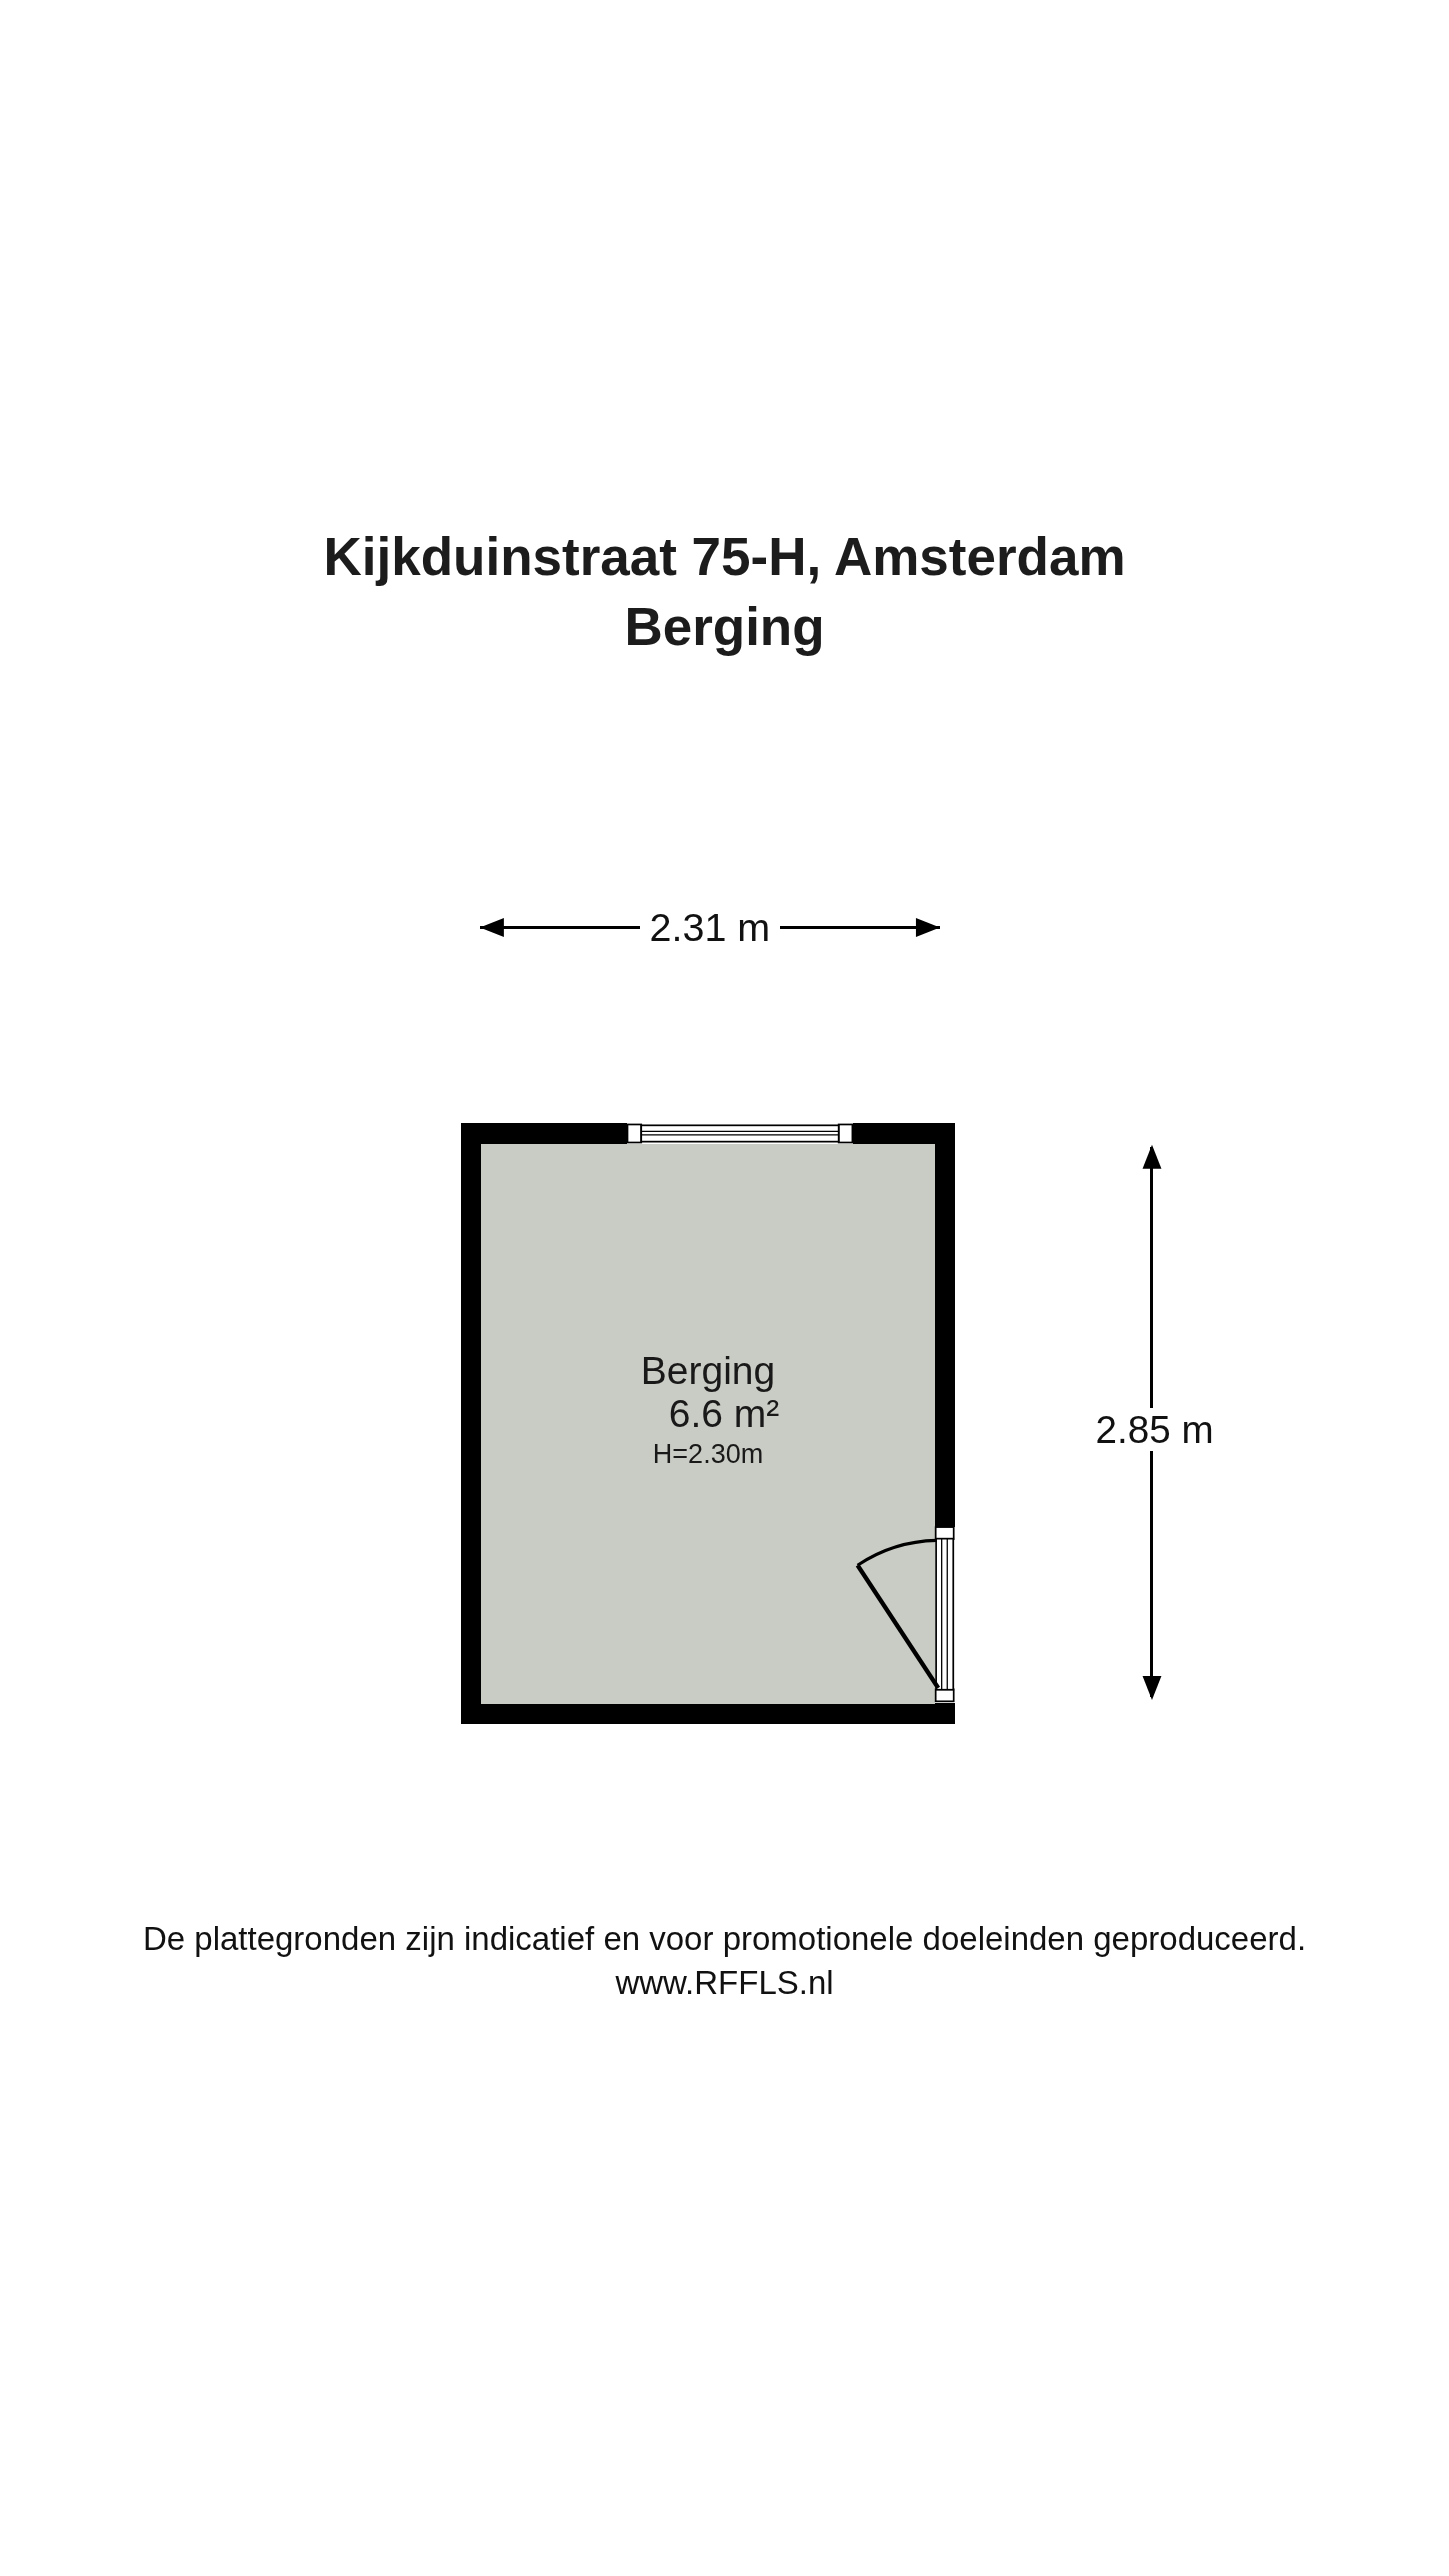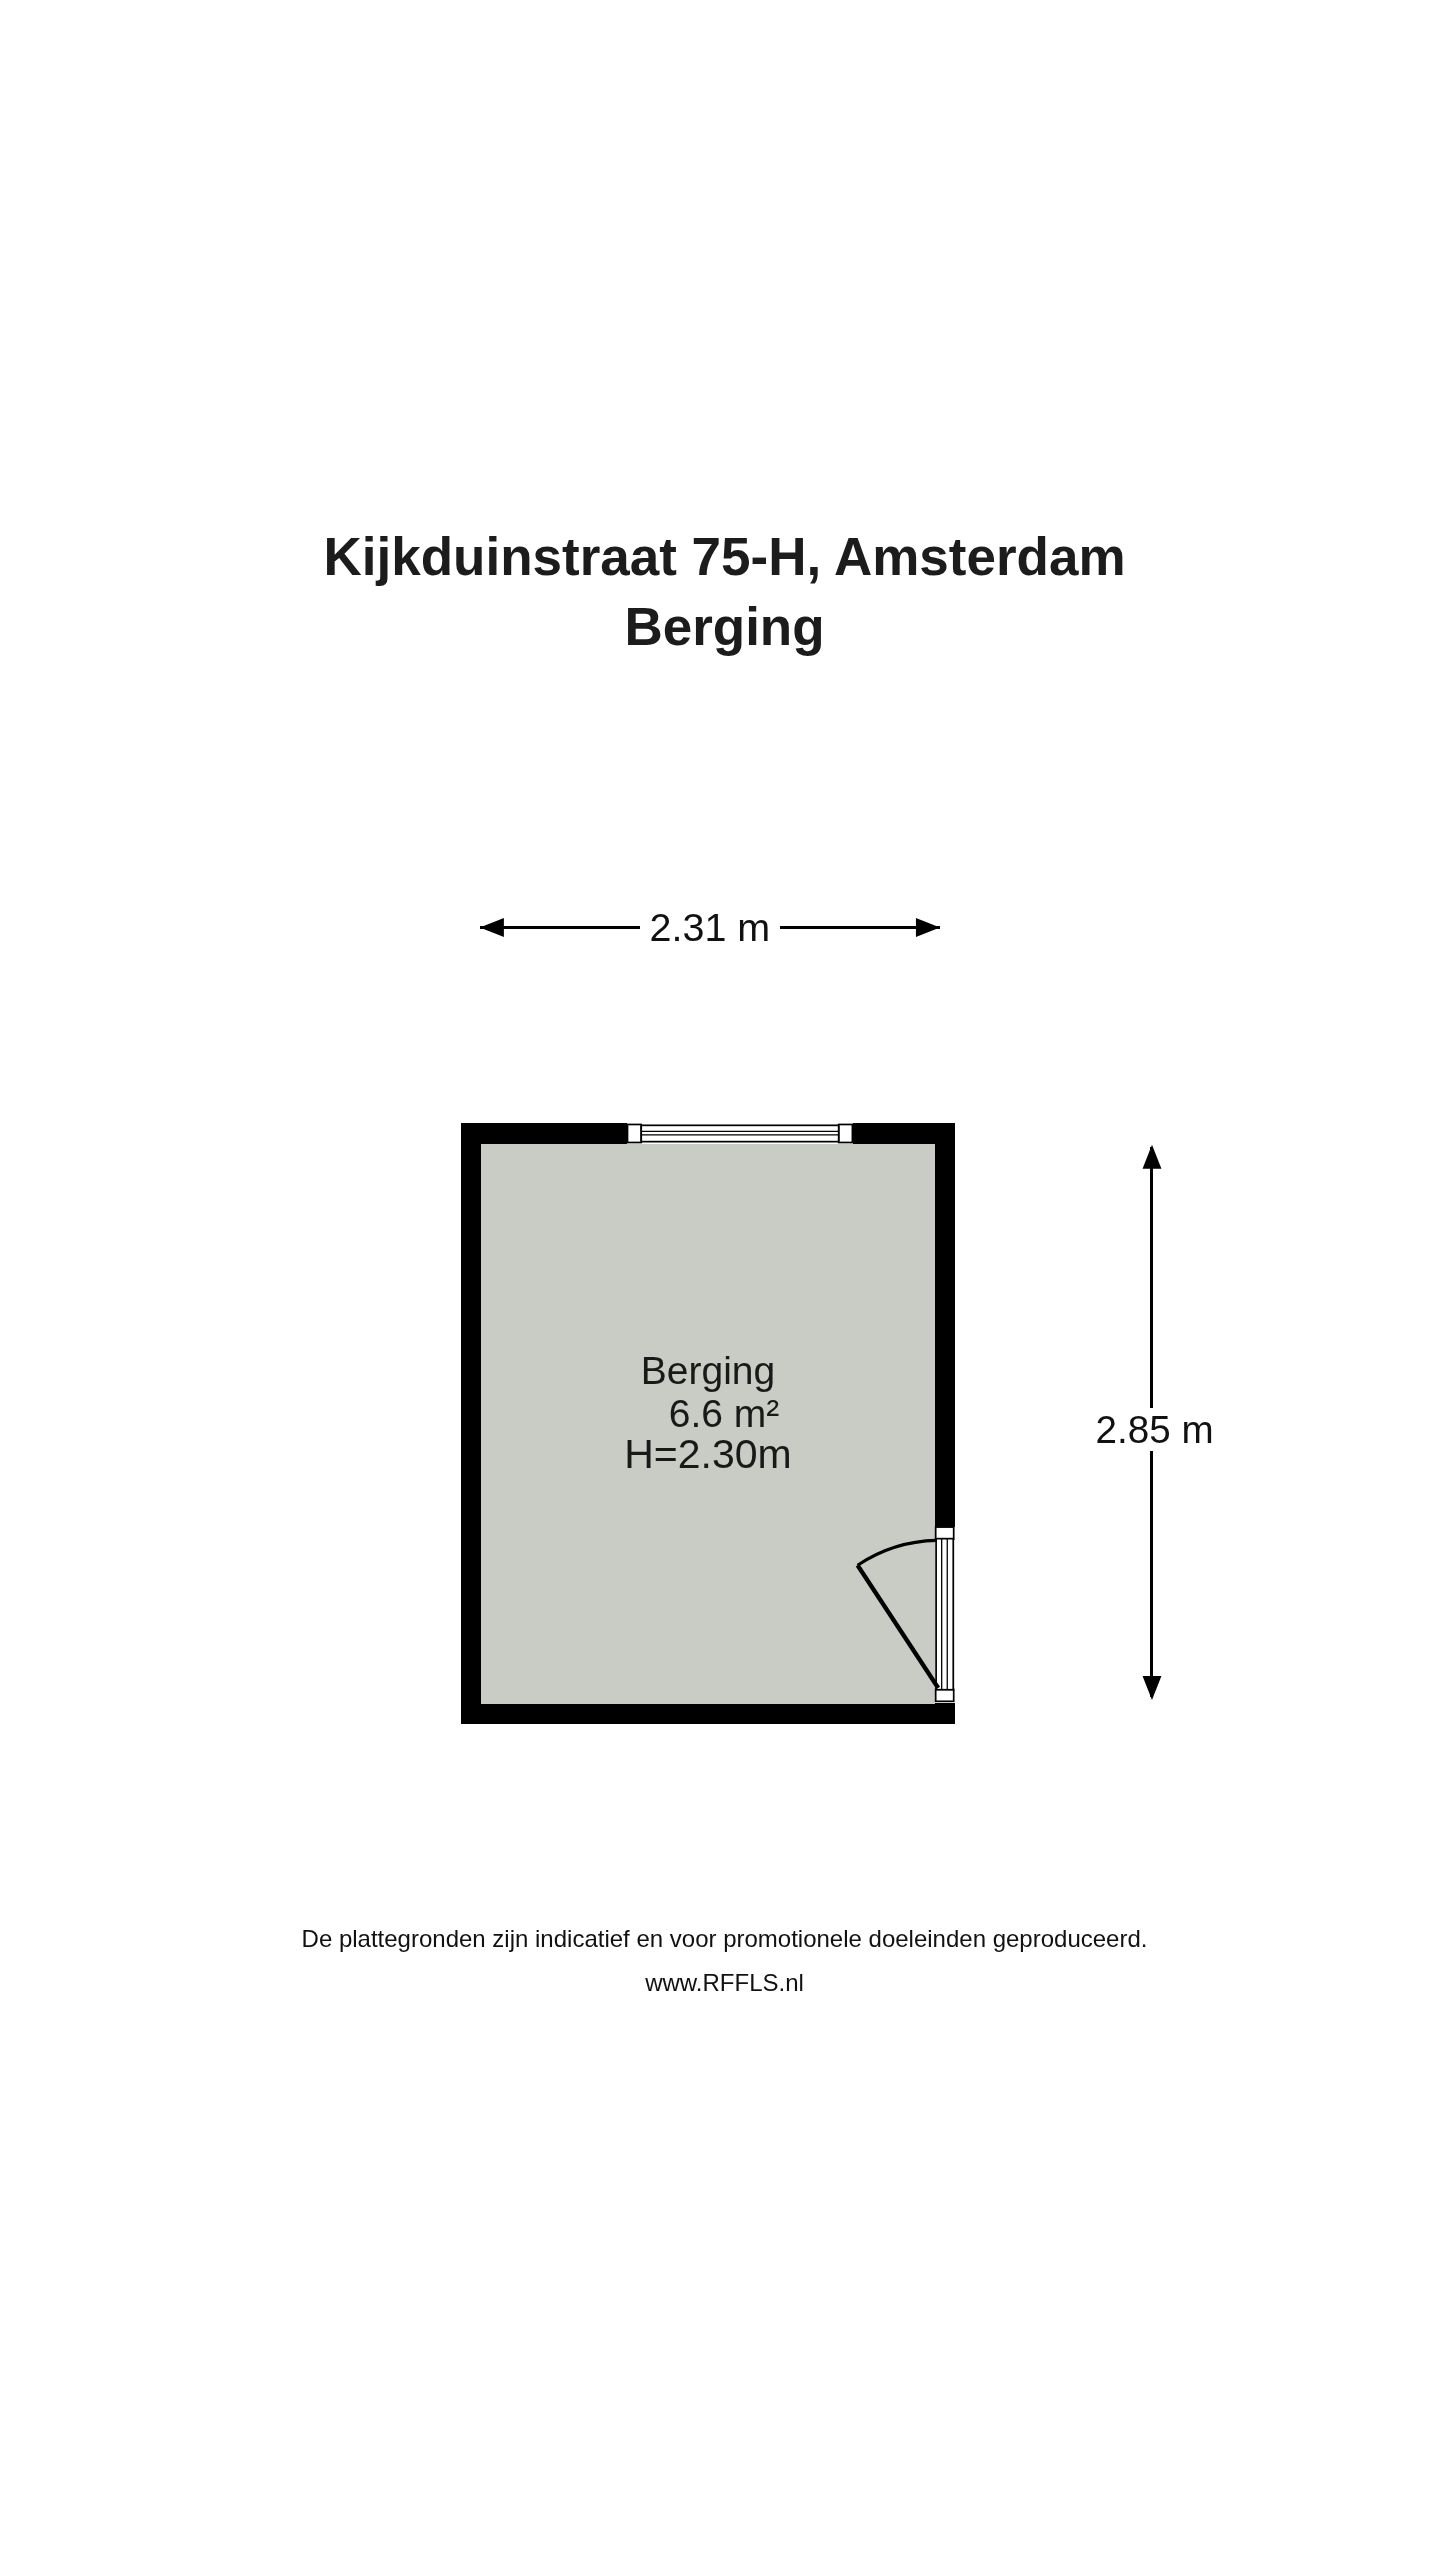--- a/index.html
+++ b/index.html
@@ -23,25 +23,25 @@
     letter-spacing: 0;
   }
   .plan-svg { left: 0; top: 0; width: 1449px; height: 2576px; }
   .room-label-block {
     left: 461px; top: 1348px; width: 494px;
     text-align: center;
     color: #191919;
   }
   .room-name   { font-size: 39px; line-height: 45px; }
   .room-area   { font-size: 39px; line-height: 41px; padding-left: 32px; }
-  .room-height { font-size: 41px; line-height: 41px; }
+  .room-height { font-size: 27px; line-height: 41px; }
   .footer-block {
     left: 0; top: 1917px; width: 1449px;
     text-align: center;
-    font-size: 24px;
+    font-size: 33px;
     line-height: 44px;
     color: #111111;
   }
 </style>
 </head>
 <body>
 
 <div class="page">
 
   <div class="abs title-block">

